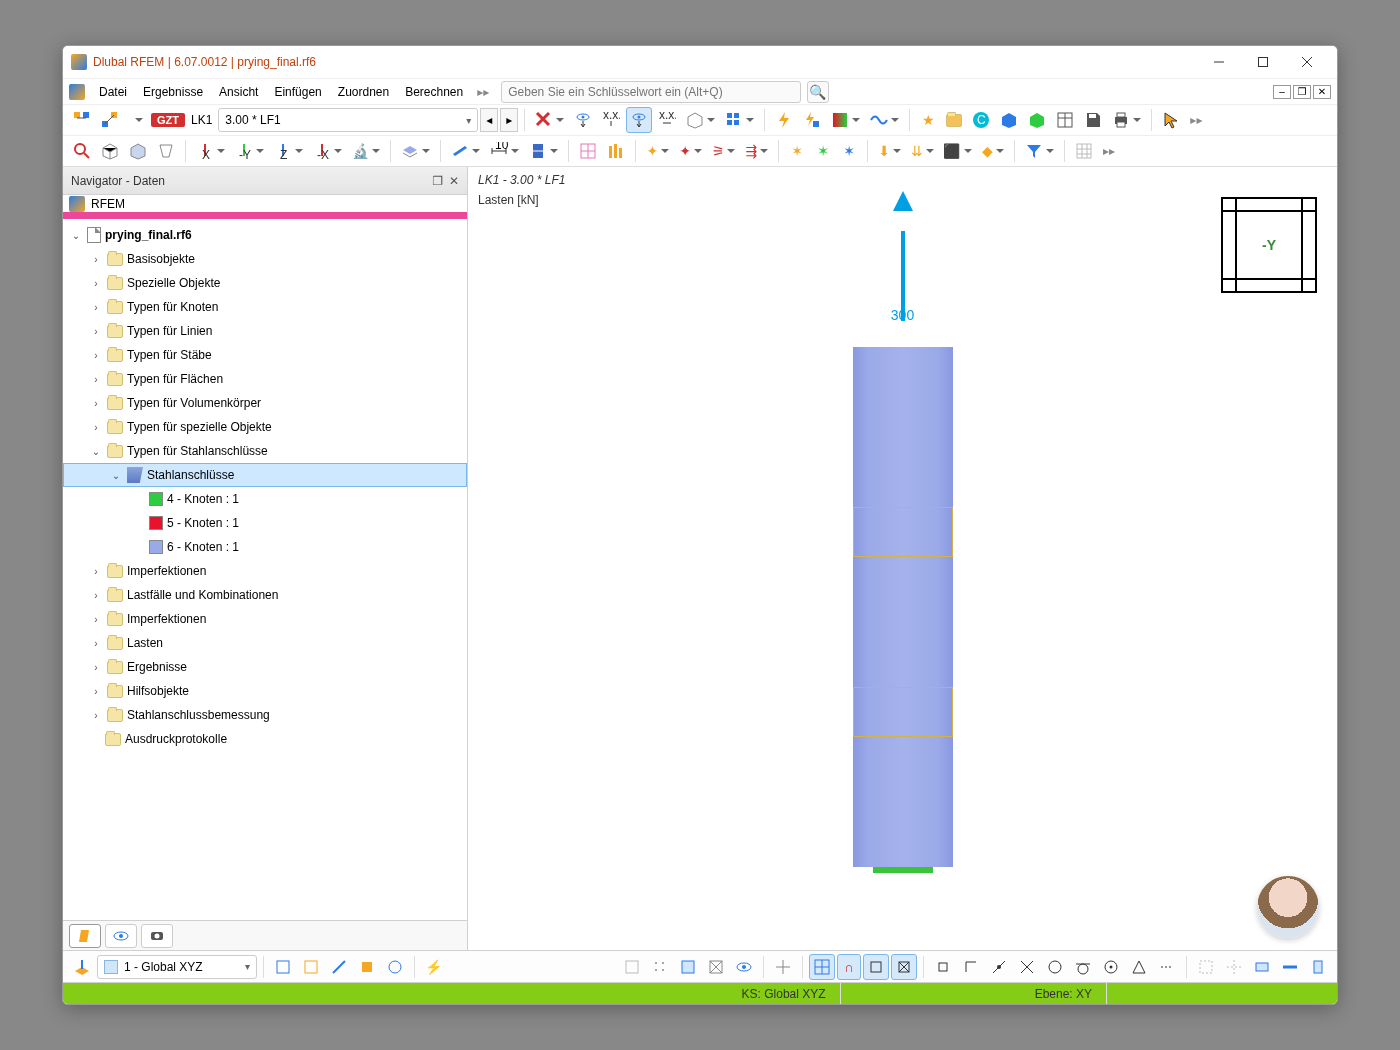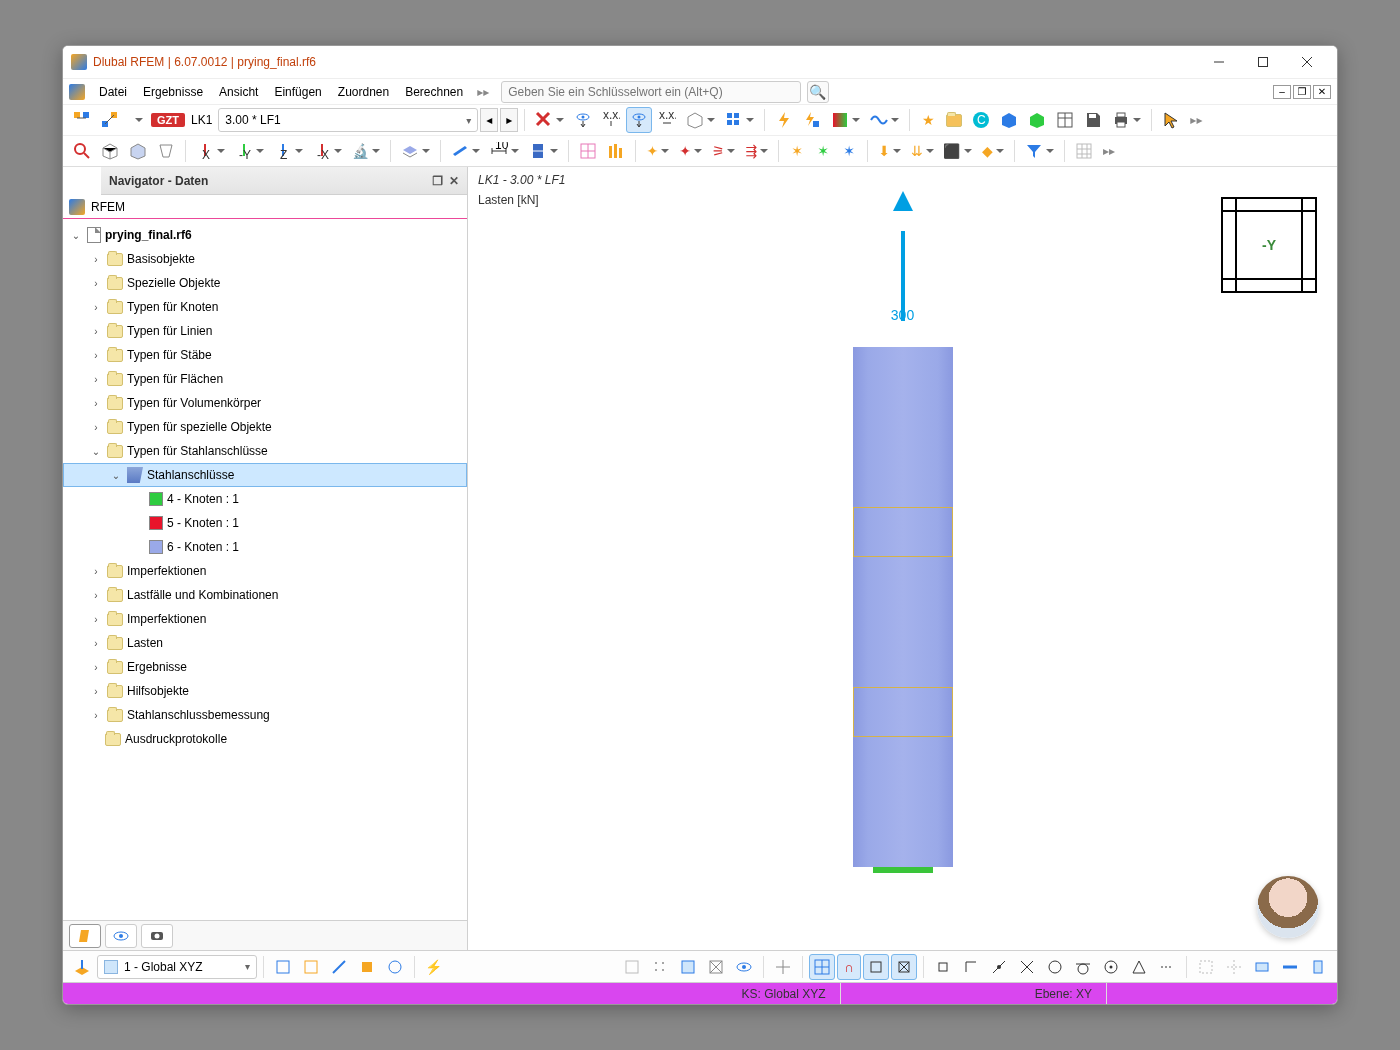--- a/index.html
+++ b/index.html
@@ -36,24 +36,24 @@
   .combo.big{width:260px;}
   .combo .dd{margin-left:auto;font-size:10px;color:#666;}
   .navbtn{width:18px;height:24px;border:1px solid #ccc;display:flex;align-items:center;justify-content:center;background:#f7f7f7;}
   .navbtn:first-of-type{border-radius:3px 0 0 3px;border-right:none;}
   .navbtn:last-of-type{border-radius:0 3px 3px 0;}
   .ico{width:18px;height:18px;}
   
   .workspace{flex:1;display:flex;min-height:0;border-top:1px solid #ddd;}
   
   .nav-panel{width:405px;display:flex;flex-direction:column;border-right:1px solid var(--border);}
-  .nav-head{height:28px;background:linear-gradient(#f0f0f0,#e4e4e4);border-bottom:1px solid var(--border);display:flex;align-items:center;padding:0 8px;font-weight:bold;color:#333;margin-left:38px;}
+  .nav-head{height:28px;background:linear-gradient(#f0f0f0,#e4e4e4);border-bottom:1px solid var(--border);display:flex;align-items:center;padding:0 8px;font-weight:normal;color:#333;}
   .nav-head .r{margin-left:auto;display:flex;gap:6px;color:#555;}
   .nav-head .r span{cursor:pointer;}
-  .nav-sub{height:24px;display:flex;align-items:center;padding:0 6px;background:#fff;border-bottom:1px solid #ec4899;gap:6px;}
+  .nav-sub{height:24px;display:flex;align-items:center;padding:0 6px;background:#fff;border-bottom:7px solid #ec4899;gap:6px;}
   .nav-sub .app-icon{width:16px;height:16px;background:linear-gradient(135deg,#2c7be5,#f5a623);border-radius:2px;}
   .tree{flex:1;overflow:auto;padding:4px 0;}
   .tree-row{display:flex;align-items:center;height:24px;padding-left:4px;gap:4px;}
   .tree-row.selected{background:var(--selected);outline:1px solid #7ab7ec;outline-offset:-1px;}
   .tw{width:14px;text-align:center;color:#555;font-size:10px;cursor:pointer;}
   .folder{width:16px;height:13px;background:var(--folder);border:1px solid #d4c06f;border-radius:2px;position:relative;}
   .folder::before{content:"";position:absolute;top:-3px;left:0;width:7px;height:3px;background:var(--folder);border:1px solid #d4c06f;border-bottom:none;border-radius:2px 2px 0 0;}
   .file-icon{width:14px;height:16px;background:#fff;border:1px solid #888;position:relative;}
   .file-icon::after{content:"";position:absolute;right:-1px;top:-1px;border:3px solid transparent;border-left-color:#888;border-bottom-color:#888;}
   .sq{width:14px;height:14px;border:1px solid #888;}
@@ -79,21 +79,21 @@
   .base{position:absolute;bottom:-6px;left:20%;width:60%;height:6px;background:#3ac43a;}
   .axis-cube{position:absolute;right:20px;top:30px;width:96px;height:96px;}
   .axis-cube table{border-collapse:collapse;width:100%;height:100%;}
   .axis-cube td{border:2px solid #000;}
   .axis-cube .lbl{color:#3a8a3a;font-weight:bold;text-align:center;font-size:14px;}
   .avatar{position:absolute;right:18px;bottom:12px;width:62px;height:62px;border-radius:50%;background:radial-gradient(circle at 50% 35%,#f2d6c8 0 38%,#8a6a4a 38% 60%,#dbe4ee 60% 100%);box-shadow:0 2px 6px rgba(0,0,0,.2);}
   
   .bottom-tb{height:32px;border-top:1px solid var(--border);display:flex;align-items:center;padding:0 6px;gap:2px;background:#fdfdfd;}
   .bottom-tb .combo{width:160px;}
   .toggle-on{background:#d6e9fb;border:1px solid #7ab7ec!important;}
-  .statusbar{height:22px;border-top:1px solid var(--border);display:flex;align-items:flex-end;font-size:11px;color:#333;background:#d946ef;}
+  .statusbar{height:22px;border-top:1px solid var(--border);display:flex;align-items:flex-end;font-size:11px;color:#333;background:#84cc16;}
   .statusbar .cell{padding:0 14px;border-right:1px solid #ddd;height:100%;display:flex;align-items:center;}
   
   .glyph{font-family:Arial;font-size:14px;line-height:1;}
 </style>
 </head>
 <body>
 
 <div class="window">
 
   <div class="titlebar">

